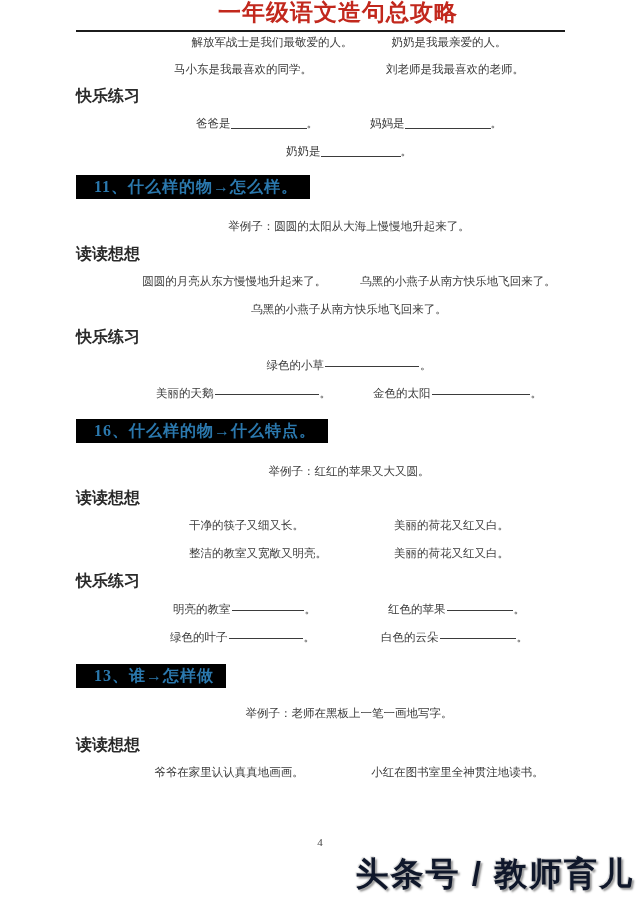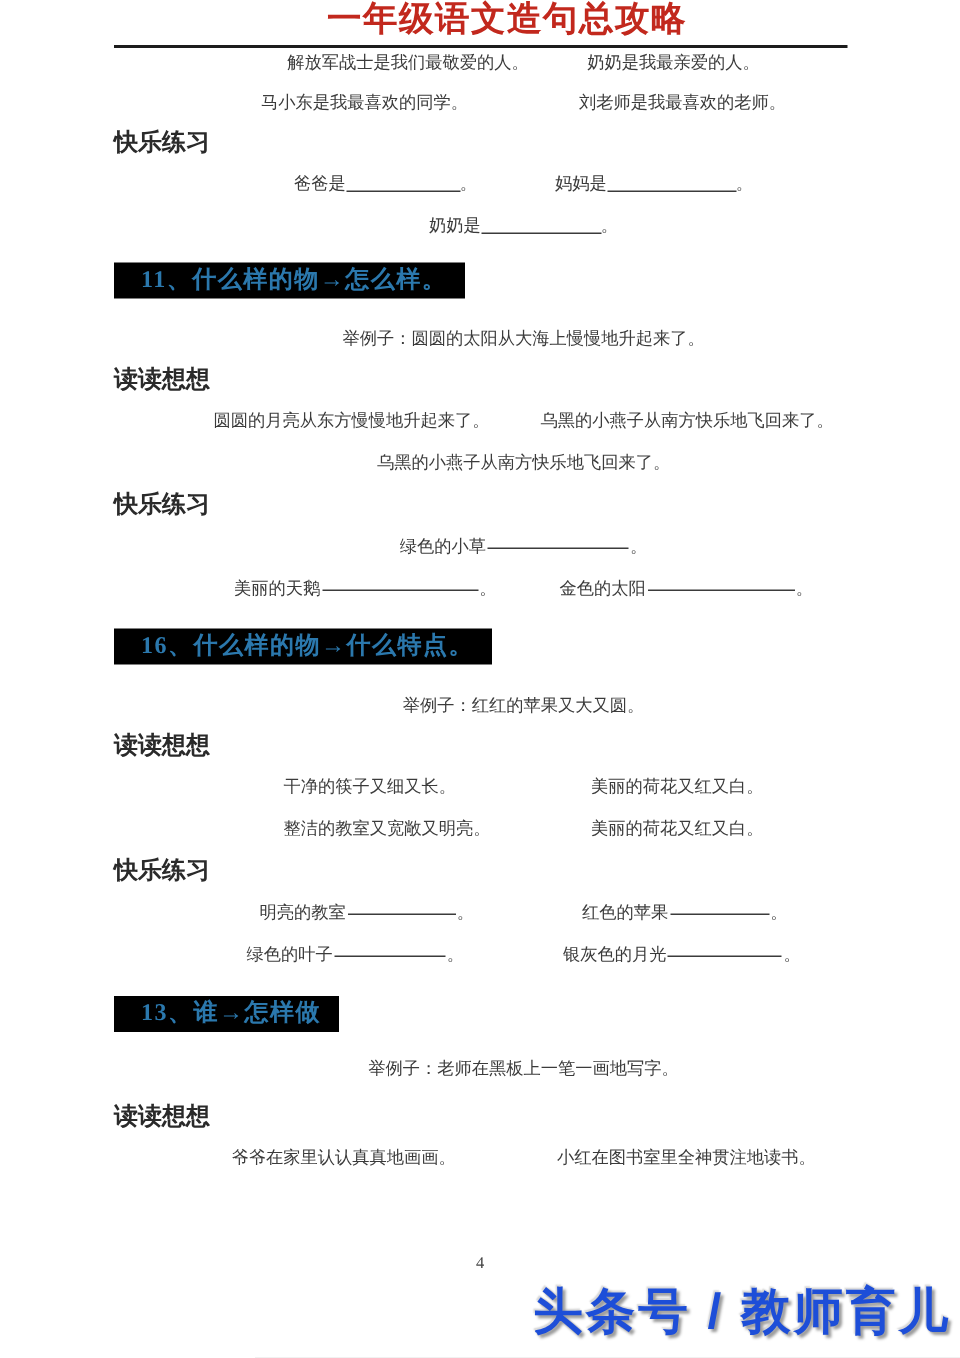--- a/index.html
+++ b/index.html
@@ -81,21 +81,21 @@
     color: #444;
   }
   .watermark {
     position: absolute;
     right: 6px;
     bottom: 8px;
     font-family: "Liberation Sans", sans-serif;
     font-size: 33px;
     font-weight: bold;
     letter-spacing: 2px;
-    color: #1d4ed8;
+    color: #0f172a;
     text-shadow: 2px 2px 2px #9a9a9a, -1px -1px 1px #d8d8d8, 0 0 1px #c4c4c4;
     white-space: nowrap;
   }
   
   .mt-row1  { margin-top: 3px; }
   .mt-13    { margin-top: 13px; }
   .mt-14    { margin-top: 14px; }
   .mt-17    { margin-top: 17px; }
   .mt-18    { margin-top: 18px; }
   .mt-19    { margin-top: 19px; }
@@ -168,21 +168,21 @@
       <span class="l" style="width:205px">整洁的教室又宽敞又明亮。</span>
       <span class="r">美丽的荷花又红又白。</span>
     </div>
     <div class="label mt-14">快乐练习</div>
     <div class="row mt-14">
       <span class="l" style="width:215px"><span>明亮的教室</span><span class="blank-d" style="width:72px"></span><span>。</span></span>
       <span class="r"><span>红色的苹果</span><span class="blank-d" style="width:66px"></span><span>。</span></span>
     </div>
     <div class="row mt-14">
       <span class="l" style="width:211px"><span>绿色的叶子</span><span class="blank-d" style="width:74px"></span><span>。</span></span>
-      <span class="r"><span>银灰色的月光</span><span class="blank-d" style="width:76px"></span><span>。</span></span>
+      <span class="r"><span>白色的云朵</span><span class="blank-d" style="width:76px"></span><span>。</span></span>
     </div>
 
     <div class="mt-20">
       <span class="heading">13、谁→怎样做</span>
     </div>
     <div class="row mt-18">
       <span class="l">举例子：老师在黑板上一笔一画地写字。</span>
     </div>
     <div class="label mt-18">读读想想</div>
     <div class="row mt-13">

